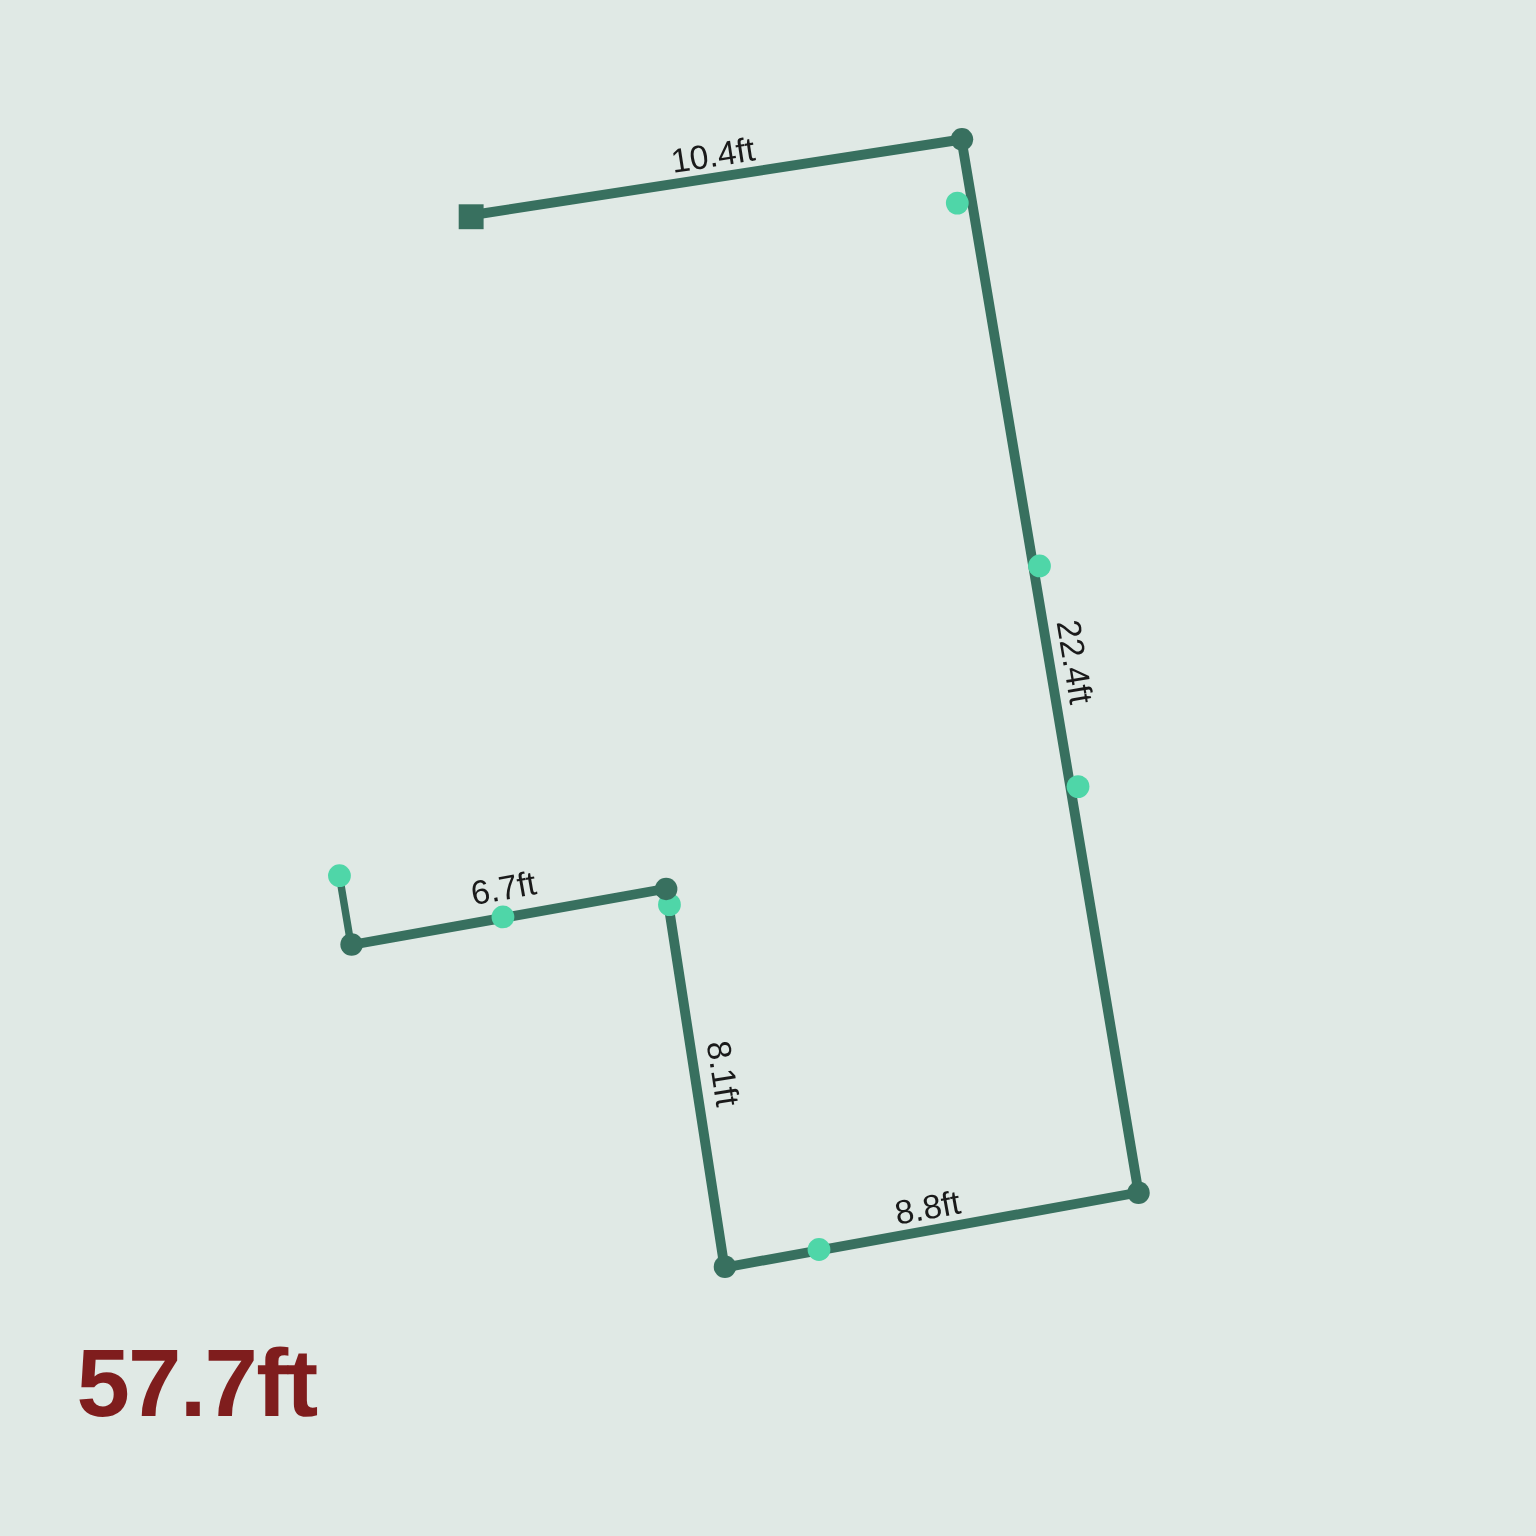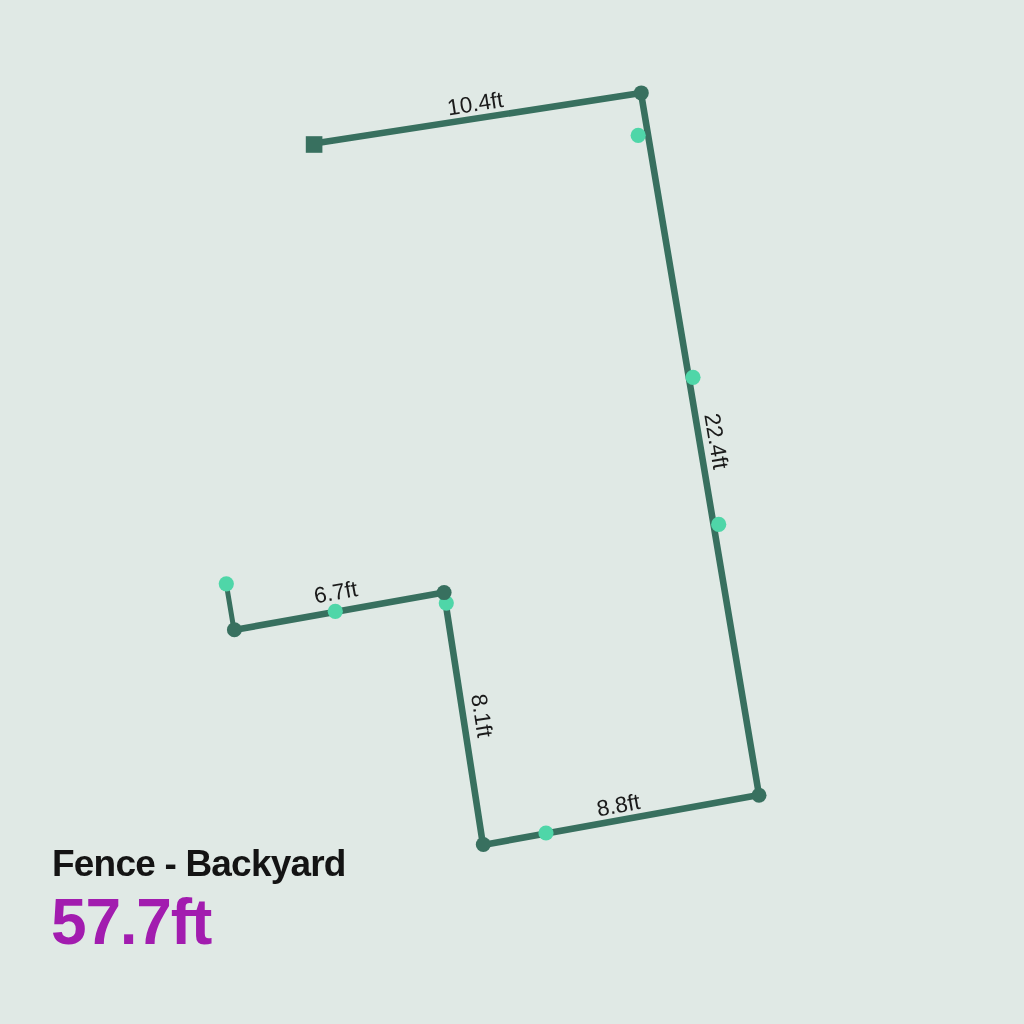--- a/index.html
+++ b/index.html
@@ -1,19 +1,19 @@
 <!DOCTYPE html>
 <html><head>
 <meta charset="utf-8">
 <style>
   html,body{margin:0;padding:0;}
   body{width:1024px;height:1024px;background:#e0e9e5;font-family:"Liberation Sans",sans-serif;overflow:hidden;}
   .canvas{position:relative;width:1024px;height:1024px;}
   .title{position:absolute;left:52px;top:843px;font-size:37px;font-weight:bold;letter-spacing:-0.8px;color:#141414;}
-  .total{position:absolute;left:51px;top:885px;font-size:64px;font-weight:bold;letter-spacing:-1.2px;color:#a21caf;}
+  .total{position:absolute;left:51px;top:885px;font-size:64px;font-weight:bold;letter-spacing:-1.2px;color:#7f1d1d;}
 </style>
 </head>
 <body>
 
 <div class="canvas">
 
 <svg width="1024" height="1024" viewBox="0 0 1024 1024" style="position:absolute;left:0;top:0;">
 
   <line x1="314" y1="143.5" x2="641" y2="93" stroke="#38705f" stroke-width="6.6" stroke-linecap="round"></line>
 
@@ -57,16 +57,15 @@
 
   <text x="0" y="0" transform="translate(708.9,442.5) rotate(80.5)" text-anchor="middle" font-size="22.5" fill="#1a1a1a">22.4ft</text>
 
   <text x="0" y="0" transform="translate(619.7,812.6) rotate(-10.3)" text-anchor="middle" font-size="22.5" fill="#1a1a1a">8.8ft</text>
 
   <text x="0" y="0" transform="translate(474.4,716.8) rotate(81.2)" text-anchor="middle" font-size="22.5" fill="#1a1a1a">8.1ft</text>
 
   <text x="0" y="0" transform="translate(337,599.7) rotate(-10.2)" text-anchor="middle" font-size="22.5" fill="#1a1a1a">6.7ft</text>
 </svg>
 
-<div class="title">Fence - Backyard</div>
 
 <div class="total">57.7ft</div>
 </div>
 
 </body></html>

